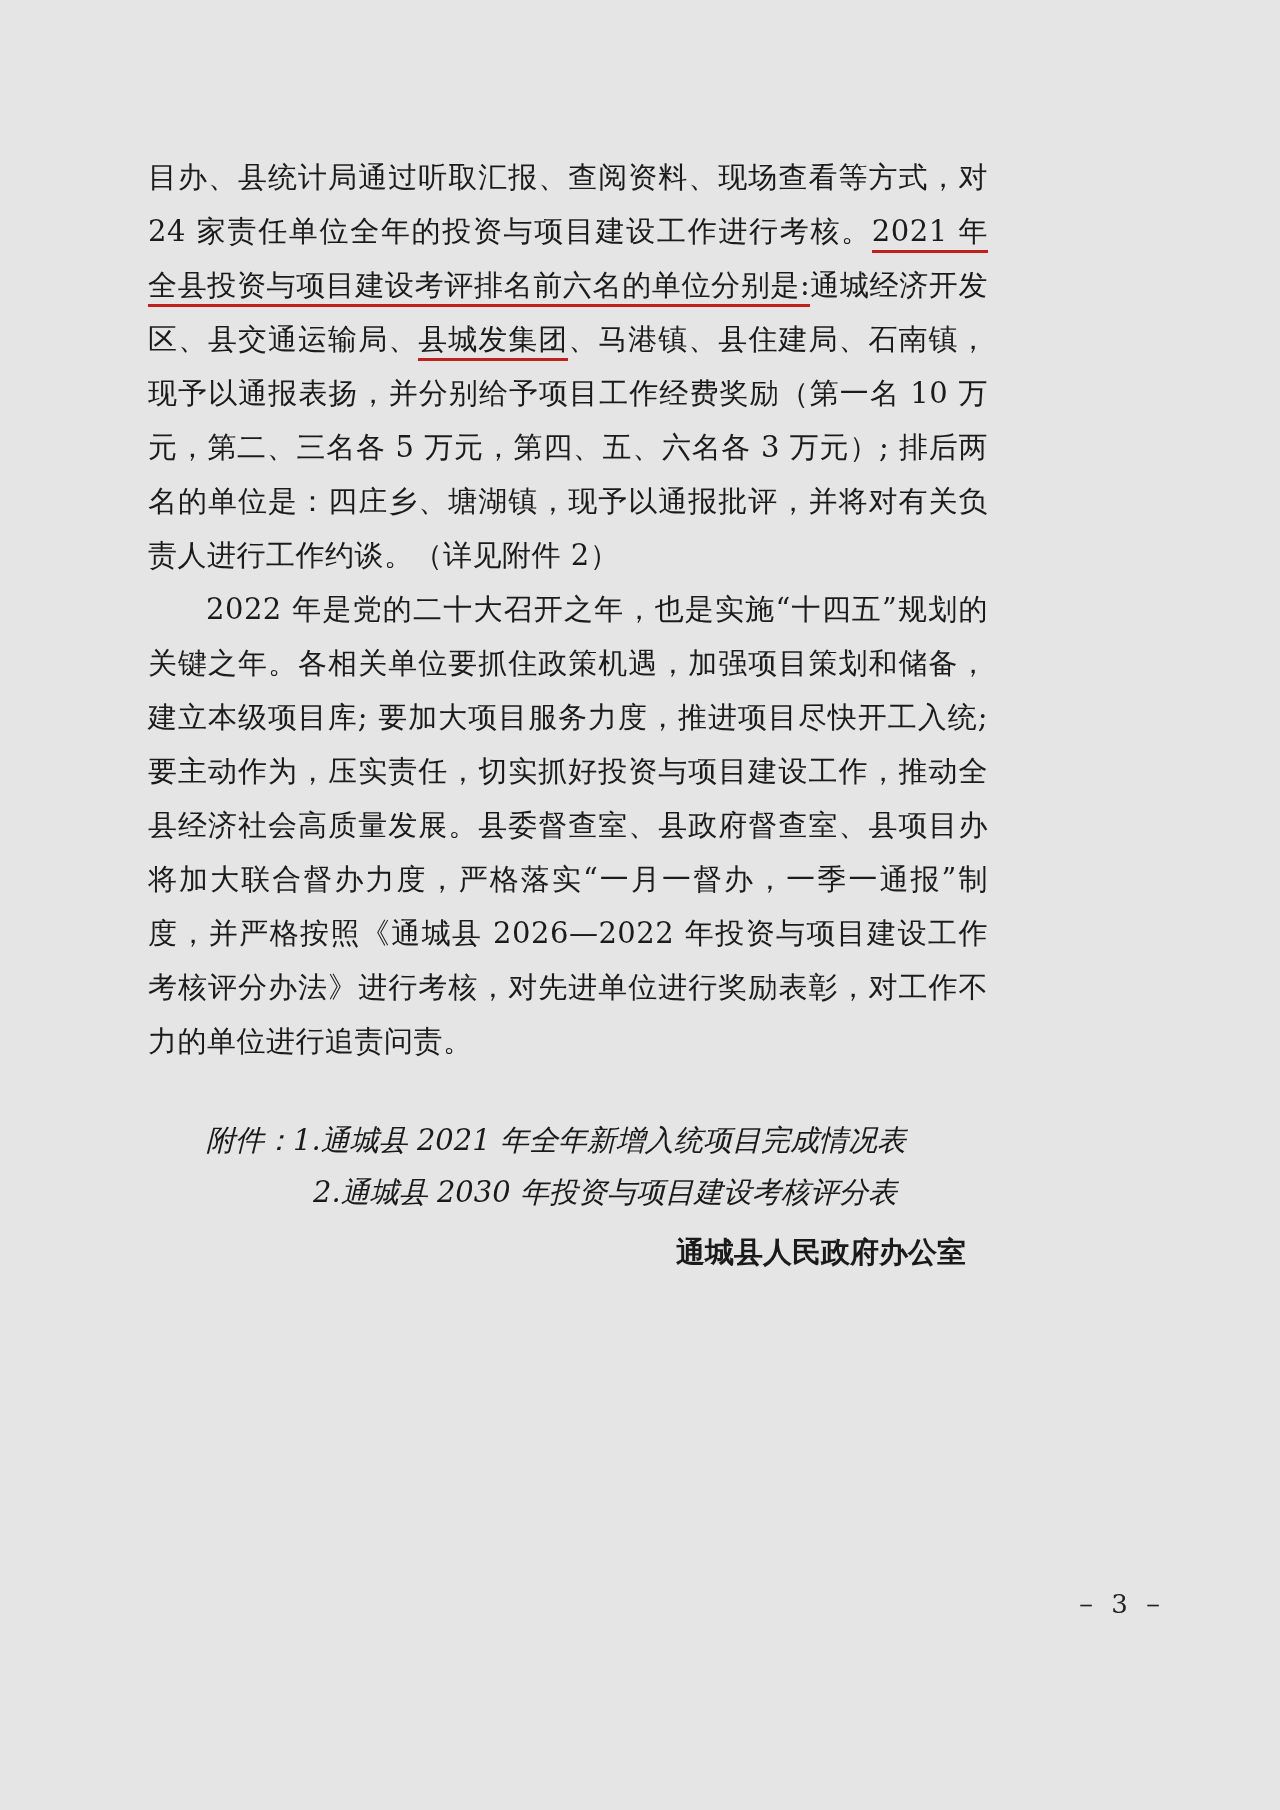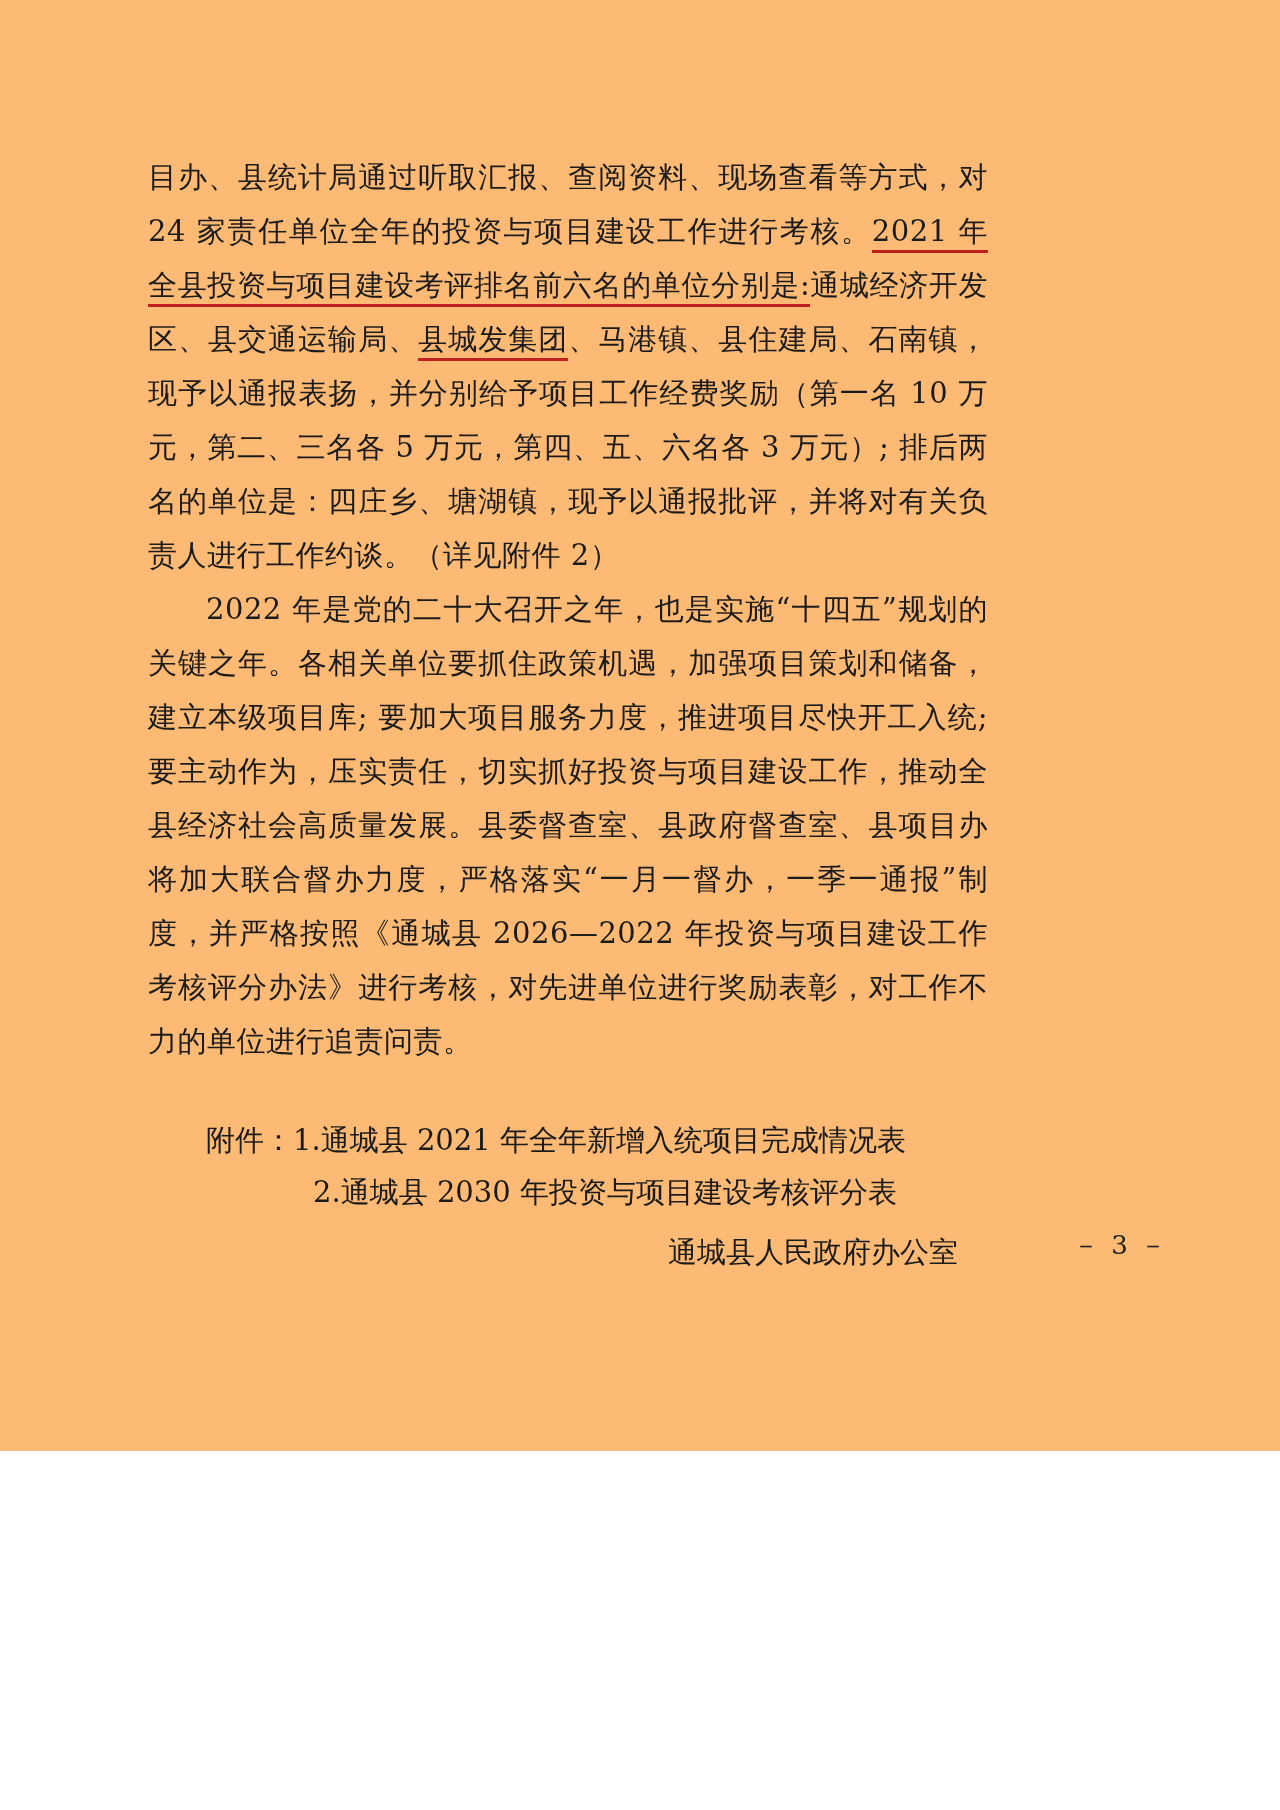--- a/index.html
+++ b/index.html
@@ -14,22 +14,22 @@
     font-family: "DejaVu Serif", "Liberation Serif", serif;
     color: #1a1a1a;
     overflow: hidden;
   }
 
   .page {
     position: absolute;
     left: 0;
     top: 0;
     width: 1280px;
-    height: 1451px;
-    background: #fdba74;
+    height: 1810px;
+    background: #e5e5e5;
   }
 
   .content {
     position: absolute;
     left: 148px;
     top: 150px;
     width: 840px;
   }
 
   .para {
@@ -52,36 +52,38 @@
 
   .underline-red {
     border-bottom: 3px solid #c0211f;
     padding-bottom: 2px;
   }
 
   .attach-block {
     margin-top: 46px;
     font-size: 29px;
     line-height: 52px;
+    font-style: italic;
   }
   .attach-line-1 {
     text-indent: 58px;
   }
   .attach-line-2 {
     text-indent: 165px;
   }
 
   .signature {
     position: absolute;
-    left: 140px;
+    left: 148px;
     top: 1225px;
     width: 840px;
     text-align: right;
     font-size: 29px;
     line-height: 54px;
+    font-weight: bold;
   }
   .sign-org {
     padding-right: 22px;
   }
   .sign-date {
     padding-right: 78px;
   }
 
   .page-number {
     position: absolute;

